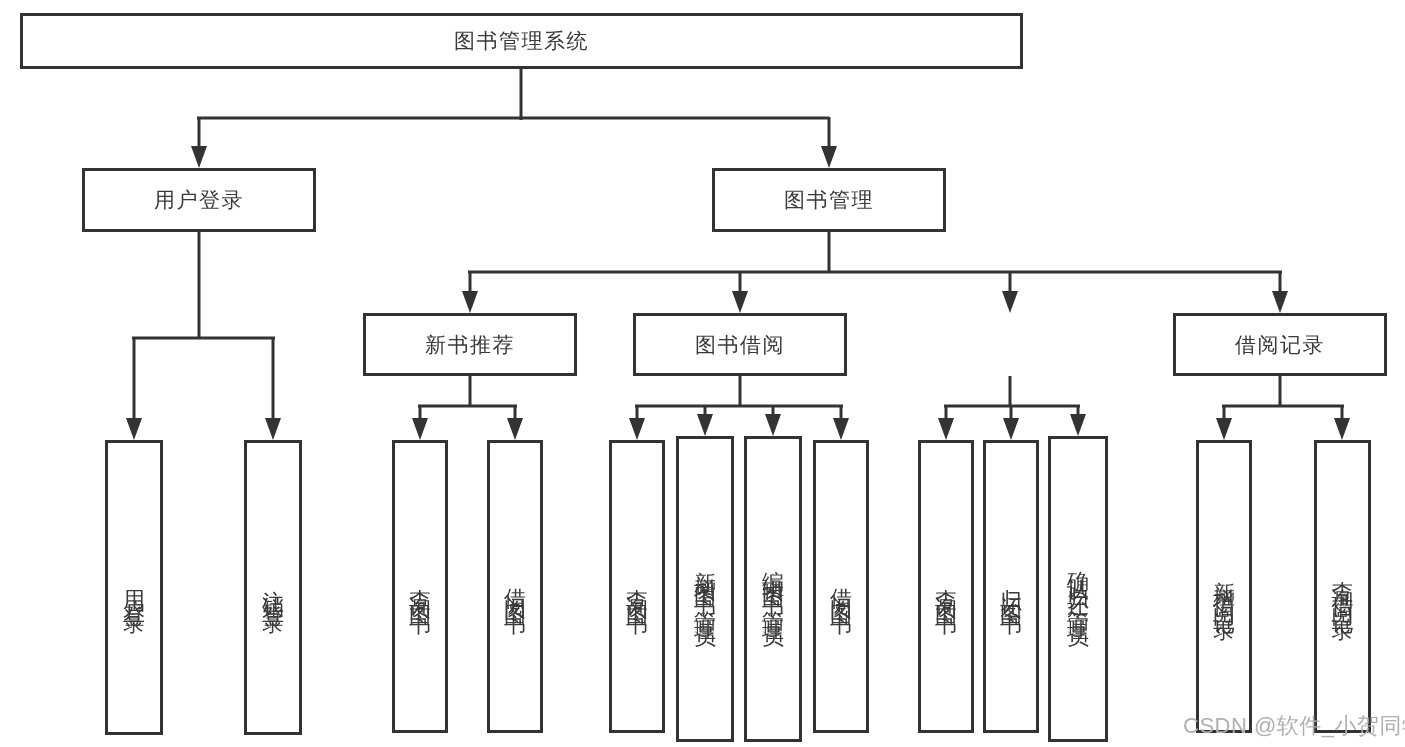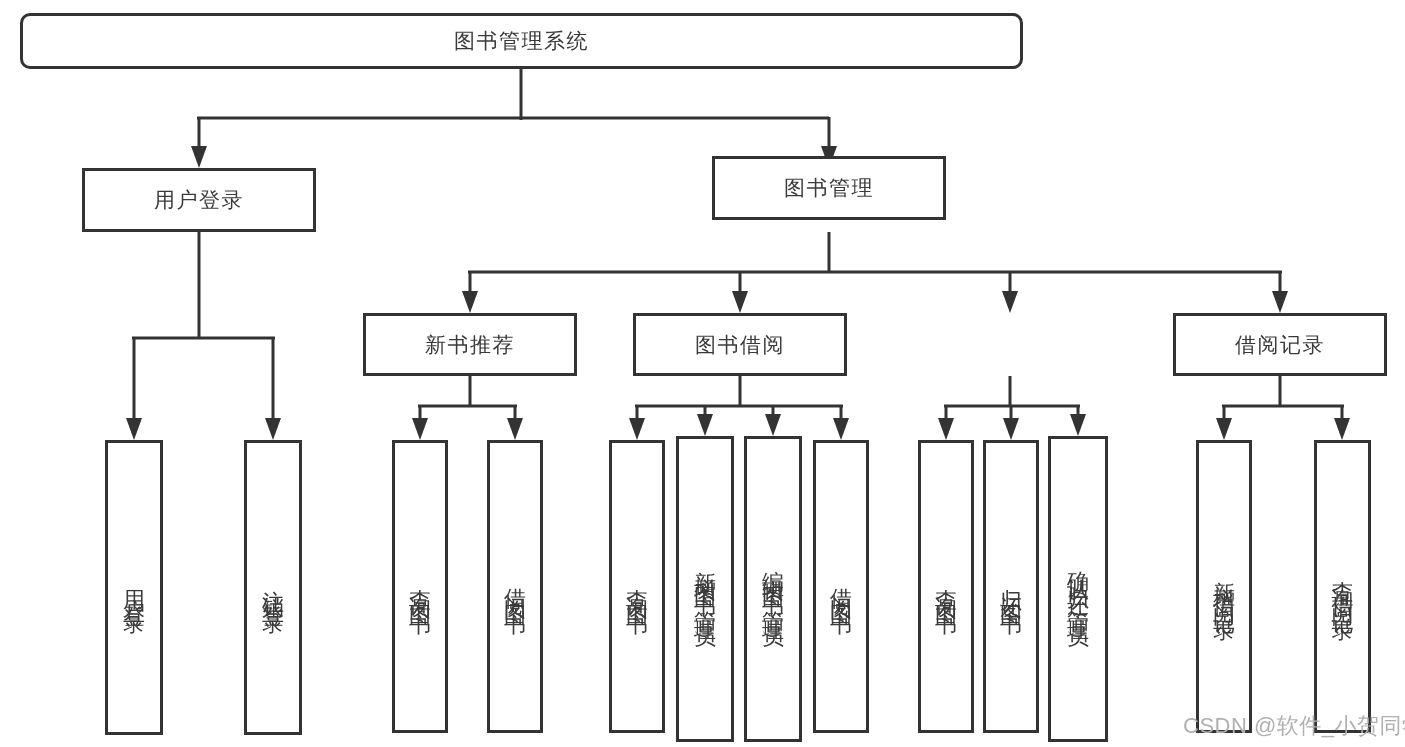--- a/index.html
+++ b/index.html
@@ -125,28 +125,28 @@
     <polygon points="1070,414 1086,414 1078,436"></polygon>
 
     <line x1="1280" y1="376" x2="1280" y2="407"></line>
     <line x1="1222" y1="406" x2="1344" y2="406"></line>
     <line x1="1224" y1="405" x2="1224" y2="420"></line>
     <polygon points="1216,418 1232,418 1224,440"></polygon>
     <line x1="1342" y1="405" x2="1342" y2="420"></line>
     <polygon points="1334,418 1350,418 1342,440"></polygon>
   </svg>
 
-  <div class="box" style="left:20px; top:13px; width:1003px; height:56px;border-radius:10px;">
+  <div class="box" style="left:20px; top:13px; width:1003px; height:56px;">
     <span class="htext">图书管理系统</span>
   </div>
 
   <div class="box" style="left:82px; top:168px; width:234px; height:64px;">
     <span class="htext">用户登录</span>
   </div>
-  <div class="box" style="left:712px; top:156px; width:234px; height:64px;justify-content:center;">
+  <div class="box" style="left:712px; top:168px; width:234px; height:64px;justify-content:center;">
     <span class="htext">图书管理</span>
   </div>
 
   <div class="box" style="left:363px; top:313px; width:214px; height:63px;">
     <span class="htext">新书推荐</span>
   </div>
   <div class="box" style="left:633px; top:313px; width:214px; height:63px;">
     <span class="htext">图书借阅</span>
   </div>
   <div class="box" style="left:1173px; top:313px; width:214px; height:63px;">

